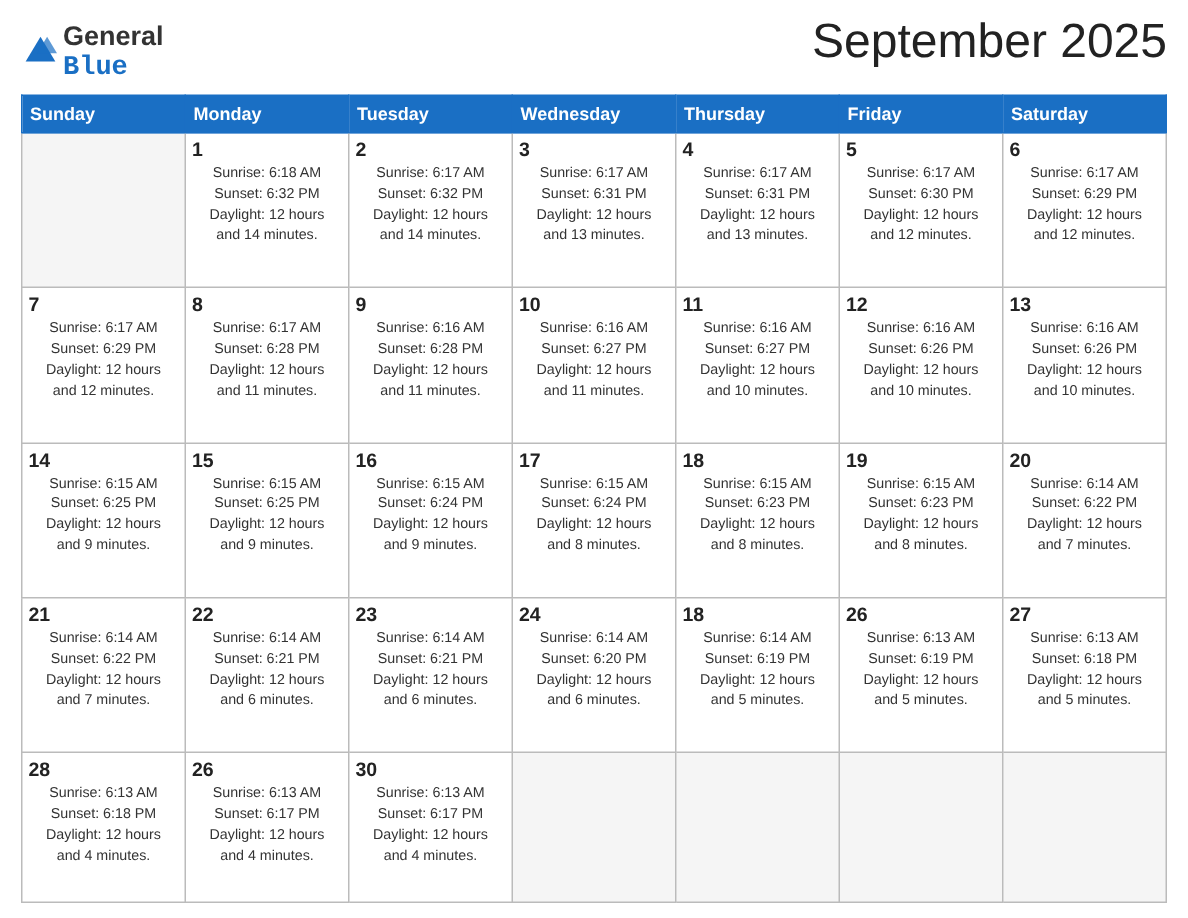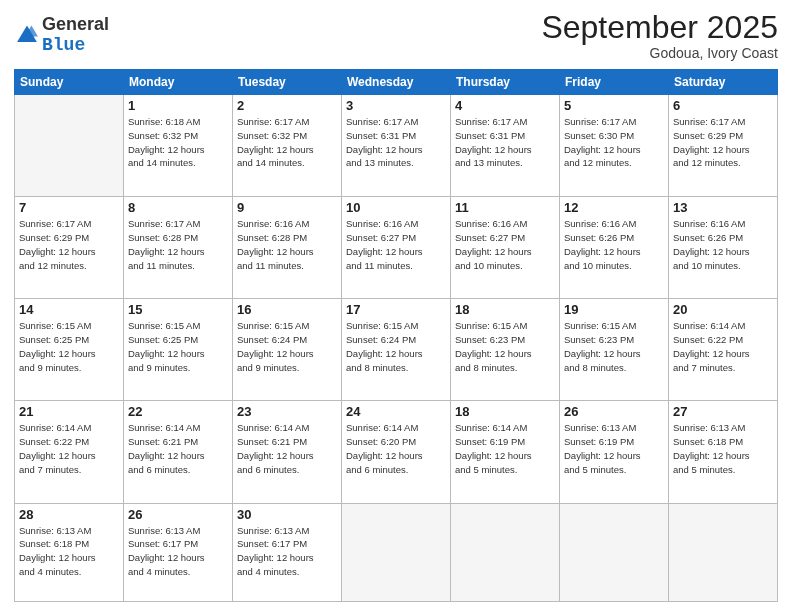--- a/index.html
+++ b/index.html
@@ -79,20 +79,21 @@
     .day-number {
       font-size: 13px;
       font-weight: bold;
       color: #222;
       margin-bottom: 2px;
     }
     .day-info {
       font-size: 9.5px;
       color: #333;
       line-height: 1.45;
+      text-align: center;
     }
     .week-row td {
       height: 82px;
     }
     .last-row td {
       height: 72px;
     }
   </style>
 </head>
 <body>
@@ -110,21 +111,20 @@
         <div>
           <span class="logo-general" style="font-size:18px;font-weight:bold;color:#333;margin-top:40px;">General</span>
         </div>
         <div>
           <span class="logo-blue" style="font-size:18px;font-weight:bold;color:#1a6fc4;font-family:Liberation Mono, monospace;">Blue</span>
         </div>
       </div>
     </div>
     <div class="title-block">
       <div class="month-title">September 2025</div>
-      <div class="location">Godoua, Ivory Coast</div>
     </div>
   </div>
 
   <table class="calendar">
     <thead>
       <tr>
         <th>Sunday</th>
         <th>Monday</th>
         <th>Tuesday</th>
         <th>Wednesday</th>

